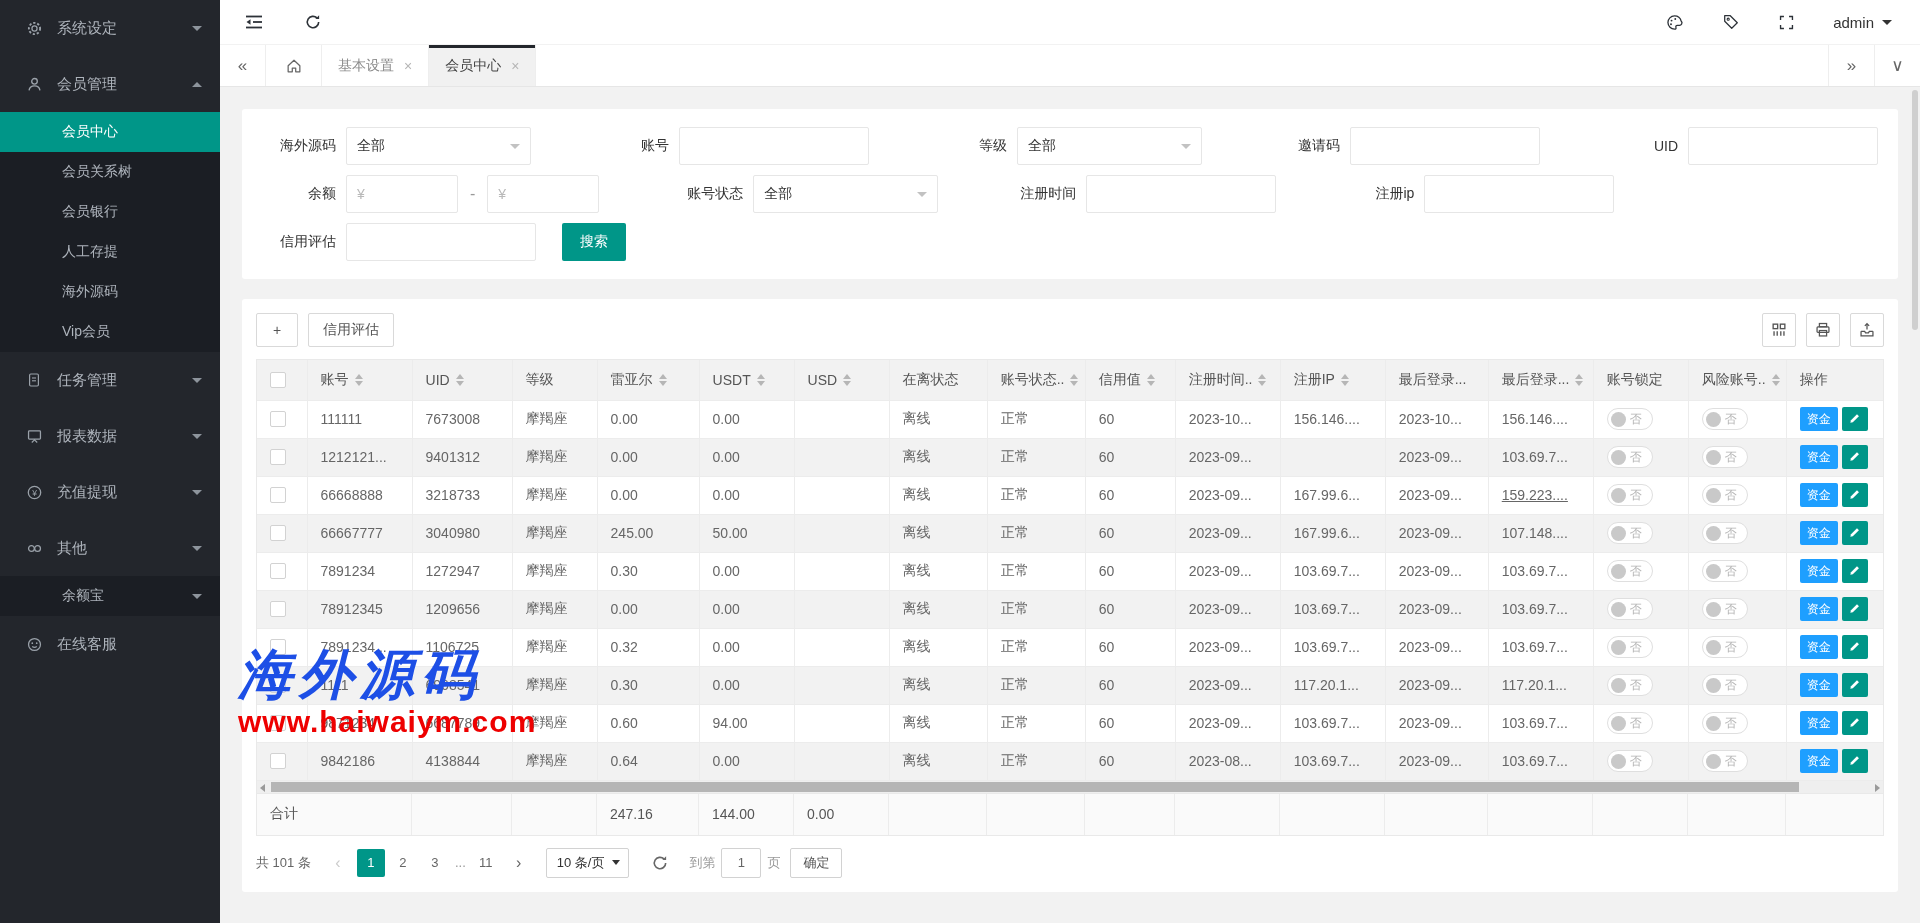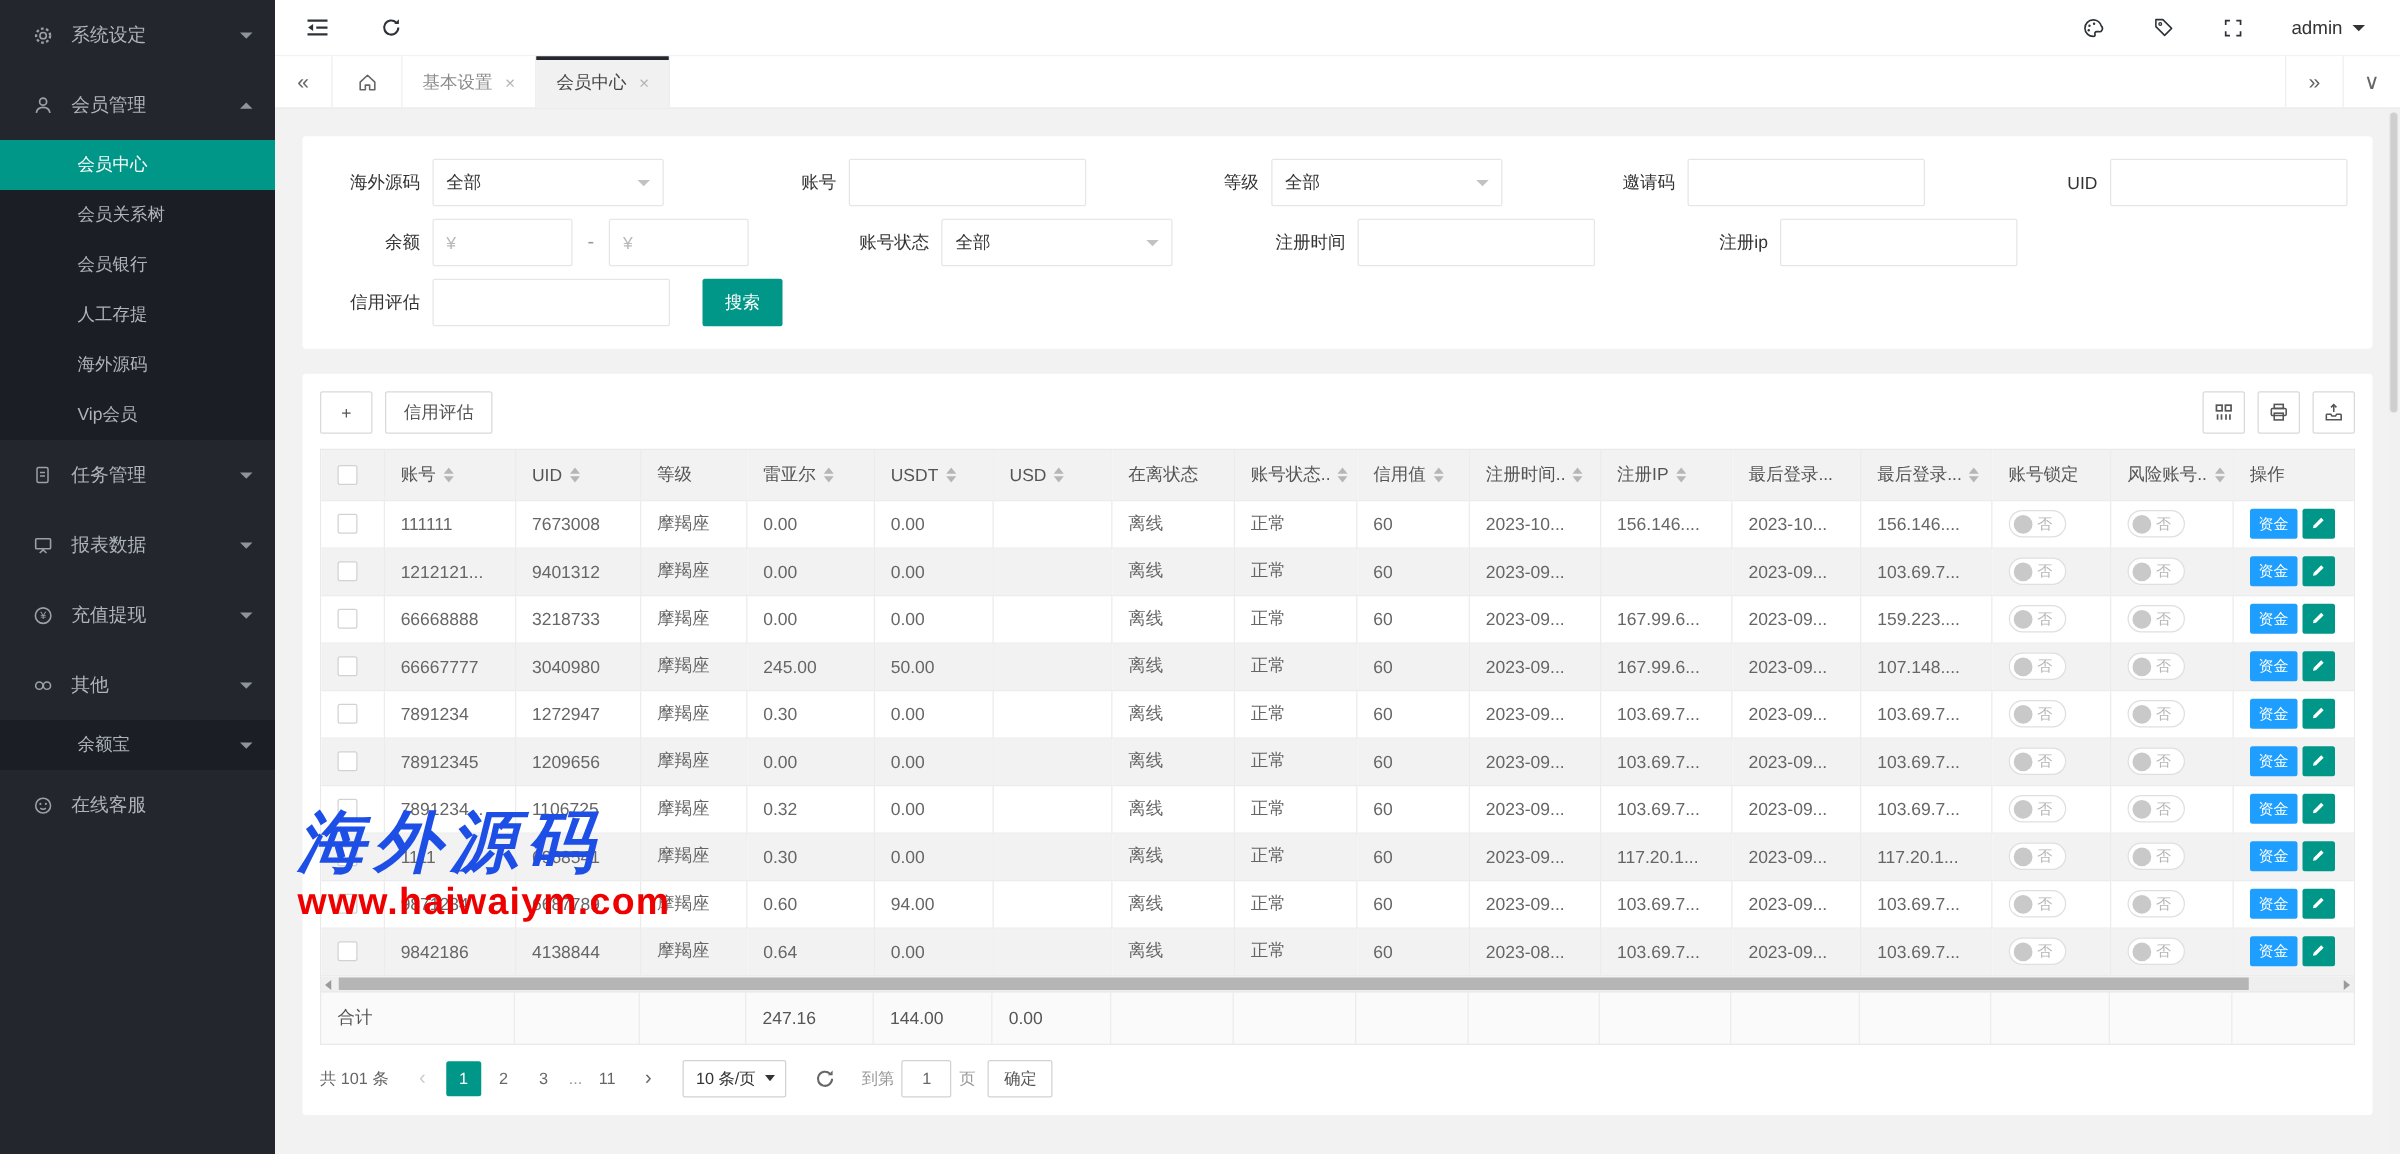--- a/index.html
+++ b/index.html
@@ -546,21 +546,21 @@
                 <td style="width: 85px;">摩羯座</td>
                 <td style="width: 102px;">0.00</td>
                 <td style="width: 95px;">0.00</td>
                 <td style="width: 95px;"></td>
                 <td style="width: 98px;">离线</td>
                 <td style="width: 98px;">正常</td>
                 <td style="width: 90px;">60</td>
                 <td style="width: 105px;">2023-09...</td>
                 <td style="width: 105px;">167.99.6...</td>
                 <td style="width: 103px;">2023-09...</td>
-                <td style="width: 105px;">159.223....</td>
+                <td style="width: 105px; text-decoration: underline;">159.223....</td>
                 <td style="width: 95px;"><span class="toggle">
                     <i class="knob"></i>
                     <em>否</em>
                   </span></td>
                 <td style="width: 98px;"><span class="toggle">
                     <i class="knob"></i>
                     <em>否</em>
                   </span></td>
                 <td style="width: 130px;"><button class="btn-fund">资金</button><button class="btn-edit">
                     <span>

